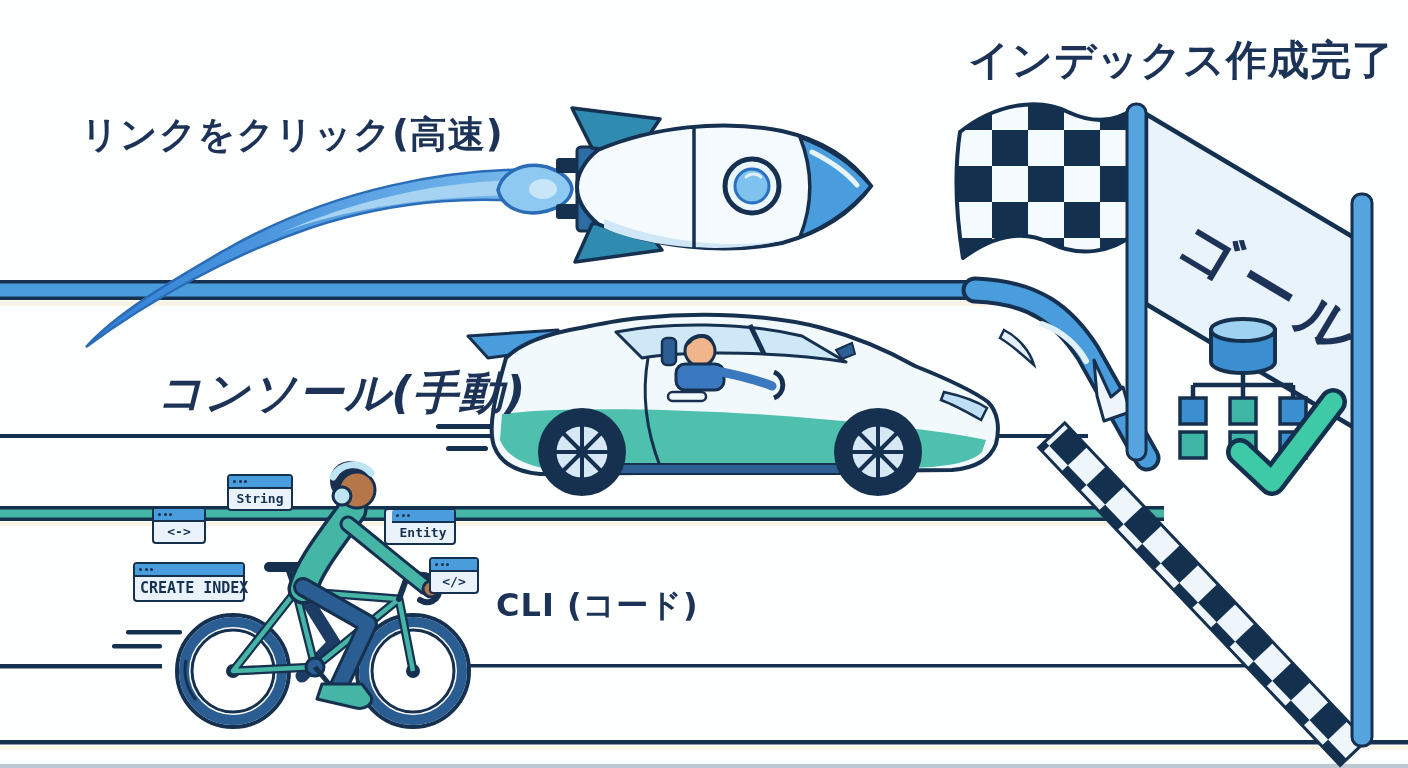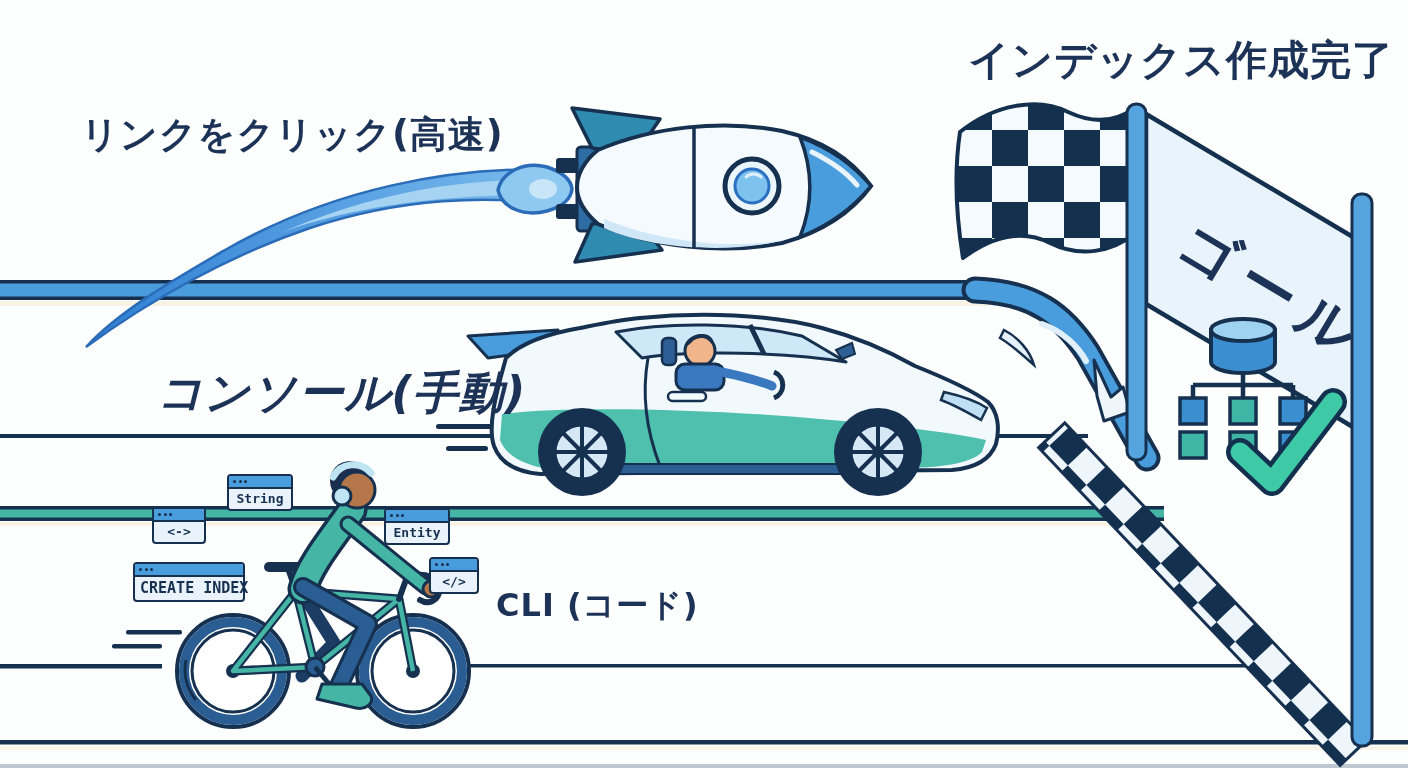--- a/index.html
+++ b/index.html
@@ -224,21 +224,21 @@
   <div class="txt">&lt;-&gt;</div>
 </div>
 <div class="codewin" style="left:227px;top:474px;width:62px;">
   <div class="bar">
         <span class="dot"></span>
         <span class="dot"></span>
         <span class="dot"></span>
       </div>
   <div class="txt">String</div>
 </div>
-<div class="codewin" style="left:384px;top:508px;width:62px;">
+<div class="codewin" style="left:384px;top:508px;width:62px;padding-left:6px;">
   <div class="bar">
         <span class="dot"></span>
         <span class="dot"></span>
         <span class="dot"></span>
       </div>
   <div class="txt">Entity</div>
 </div>
 <div class="codewin small" style="left:133px;top:562px;width:108px;">
   <div class="bar">
         <span class="dot"></span>

